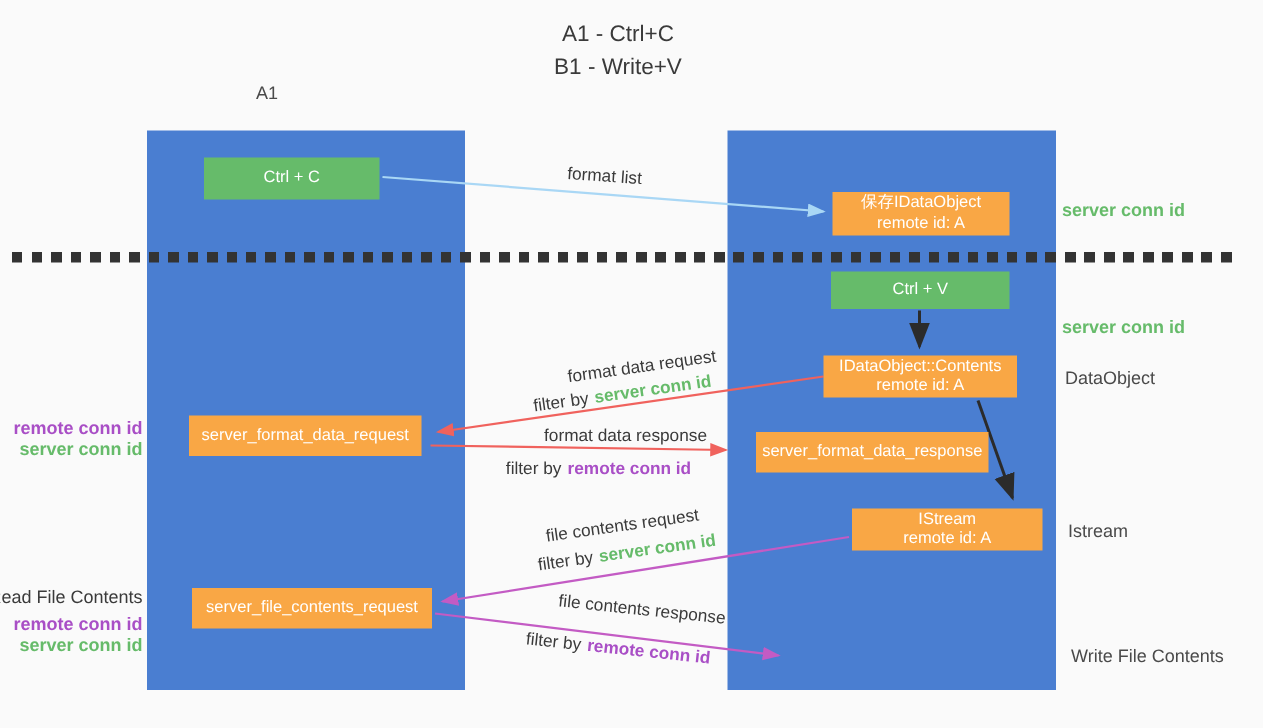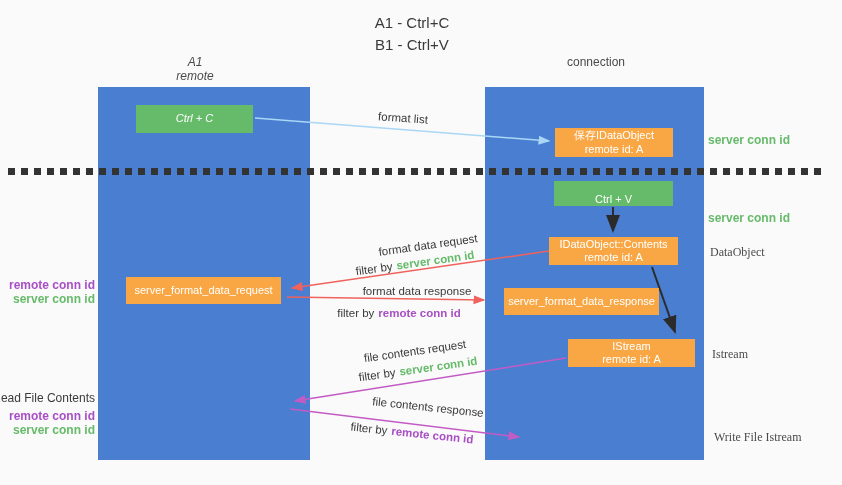--- a/index.html
+++ b/index.html
@@ -3,21 +3,21 @@
 <meta charset="utf-8">
 <style>
   * { margin:0; padding:0; box-sizing:border-box; }
   body { font-family:"Liberation Sans", sans-serif; background:#fafafa; }
   .canvas { position:relative; width:842px; height:485px; background:#fafafa; overflow:hidden; }
 
   .title-block { position:absolute; top:12px; left:0; width:824px; text-align:center;
                  font-size:15px; color:#3a3a3a; line-height:1.45; }
 
   .col-header { position:absolute; text-align:center; font-size:12px; color:#4a4a4a; line-height:1.2; }
-  .col-header.left  { left:135px; top:55px; width:120px;font-style:italic; }
+  .col-header.left  { left:118px; top:55px; width:120px; }
   .col-header.right { left:536px; top:55px; width:120px; }
 
   .lifeline { position:absolute; top:87px; height:373px; background:#4A7ED1; }
   .lifeline.left  { left:98px;  width:212px; }
   .lifeline.right { left:485px; width:219px; }
 
   .divider { position:absolute; left:8px; top:168px; width:817px; height:7px;
              background:repeating-linear-gradient(90deg,#333 0 7px,transparent 7px 13px); }
 
   .node { position:absolute; color:#fff; font-size:11px; display:flex; flex-direction:column;
@@ -28,40 +28,38 @@
   svg.arrows { position:absolute; left:0; top:0; width:842px; height:485px; }
 
   .edge-label { position:absolute; font-size:11.5px; color:#3a3a3a; white-space:nowrap;
                 transform-origin:center; }
   .edge-label .prefix { margin-right:4px; }
   .green-id  { color:#66BB6A; font-weight:bold; }
   .purple-id { color:#A94FC6; font-weight:bold; }
 
   .side-label { position:absolute; font-size:12px; white-space:nowrap; }
   .side-label.bold { font-weight:bold; }
-  .side-label.gray { color:#4a4a4a;font-family:Liberation Serif, serif; }
+  .side-label.gray { color:#4a4a4a; }
   .side-label.dark { color:#3a3a3a; }
   .ralign { text-align:right; }
 </style>
 </head>
 <body>
 
 <div class="canvas">
 
   <div class="title-block">
     <div>A1 - Ctrl+C</div>
-    <div>B1 - Ctrl+V</div>
+    <div>B1 - Write+V</div>
   </div>
 
   <div class="col-header left">
     <div>A1</div>
-    <div>remote</div>
   </div>
   <div class="col-header right">
-    <div>connection</div>
   </div>
 
   <div class="lifeline left"></div>
   <div class="lifeline right"></div>
 
   <div class="divider"></div>
 
   <svg class="arrows">
     <defs>
       <marker id="m-blue" markerWidth="9" markerHeight="7" refX="7" refY="3" orient="auto">
@@ -79,30 +77,30 @@
     </defs>
     <line x1="255" y1="118" x2="549" y2="141" stroke="#A9D7F5" stroke-width="1.5" marker-end="url(#m-blue)"></line>
     <line x1="613" y1="207" x2="613" y2="231" stroke="#2B2B2B" stroke-width="2" marker-end="url(#m-black)"></line>
     <line x1="652" y1="267" x2="675" y2="332" stroke="#2B2B2B" stroke-width="2" marker-end="url(#m-black)"></line>
     <line x1="549" y1="251" x2="292" y2="288" stroke="#F0625D" stroke-width="1.5" marker-end="url(#m-red)"></line>
     <line x1="287" y1="297" x2="484" y2="300" stroke="#F0625D" stroke-width="1.5" marker-end="url(#m-red)"></line>
     <line x1="566" y1="358" x2="295" y2="401" stroke="#C35BC4" stroke-width="1.5" marker-end="url(#m-magenta)"></line>
     <line x1="290" y1="409" x2="519" y2="437" stroke="#C35BC4" stroke-width="1.5" marker-end="url(#m-magenta)"></line>
   </svg>
 
-  <div class="node green" style="left:136px;top:105px;width:117px;height:28px;font-style:italic;">
+  <div class="node green" style="left:136px;top:105px;width:117px;height:28px;">
     <div>Ctrl + C</div>
   </div>
 
   <div class="node orange" style="left:555px;top:128px;width:118px;height:29px;justify-content:center;">
     <div>保存IDataObject</div>
     <div>remote id: A</div>
   </div>
 
-  <div class="node green" style="left:554px;top:181px;width:119px;height:25px;justify-content:flex-end;">
+  <div class="node green" style="left:554px;top:181px;width:119px;height:25px;">
     <div>Ctrl + V</div>
   </div>
 
   <div class="node orange" style="left:549px;top:237px;width:129px;height:28px;">
     <div>IDataObject::Contents</div>
     <div>remote id: A</div>
   </div>
 
   <div class="node orange" style="left:126px;top:277px;width:155px;height:27px;">
     <div>server_format_data_request</div>
@@ -110,20 +108,23 @@
 
   <div class="node orange" style="left:504px;top:288px;width:155px;height:27px;">
     <div>server_format_data_response</div>
   </div>
 
   <div class="node orange" style="left:568px;top:339px;width:127px;height:28px;">
     <div>IStream</div>
     <div>remote id: A</div>
   </div>
 
+  <div class="node orange" style="left:128px;top:392px;width:160px;height:27px;">
+    <div>server_file_contents_request</div>
+  </div>
 
 
   <div class="edge-label" style="left:403px;top:118px;transform:translate(-50%,-50%) rotate(4deg);">format list</div>
 
   <div class="edge-label" style="left:428px;top:245px;transform:translate(-50%,-50%) rotate(-8deg);">format data request</div>
 
   <div class="edge-label" style="left:415px;top:263px;transform:translate(-50%,-50%) rotate(-8deg);">
     <span class="prefix">filter by</span><span class="green-id">server conn id</span>
   </div>
 
@@ -148,15 +149,15 @@
   <div class="side-label bold ralign" style="right:747px;top:278px;color:#A94FC6;">remote conn id</div>
   <div class="side-label bold ralign" style="right:747px;top:292px;color:#66BB6A;">server conn id</div>
   <div class="side-label dark ralign" style="right:747px;top:391px;">Read File Contents</div>
   <div class="side-label bold ralign" style="right:747px;top:409px;color:#A94FC6;">remote conn id</div>
   <div class="side-label bold ralign" style="right:747px;top:423px;color:#66BB6A;">server conn id</div>
 
   <div class="side-label bold" style="left:708px;top:133px;color:#66BB6A;">server conn id</div>
   <div class="side-label bold" style="left:708px;top:211px;color:#66BB6A;">server conn id</div>
   <div class="side-label gray" style="left:710px;top:245px;">DataObject</div>
   <div class="side-label gray" style="left:712px;top:347px;">Istream</div>
-  <div class="side-label gray" style="left:714px;top:430px;">Write File Istream</div>
+  <div class="side-label gray" style="left:714px;top:430px;">Write File Contents</div>
 
 </div>
 
 </body></html>

